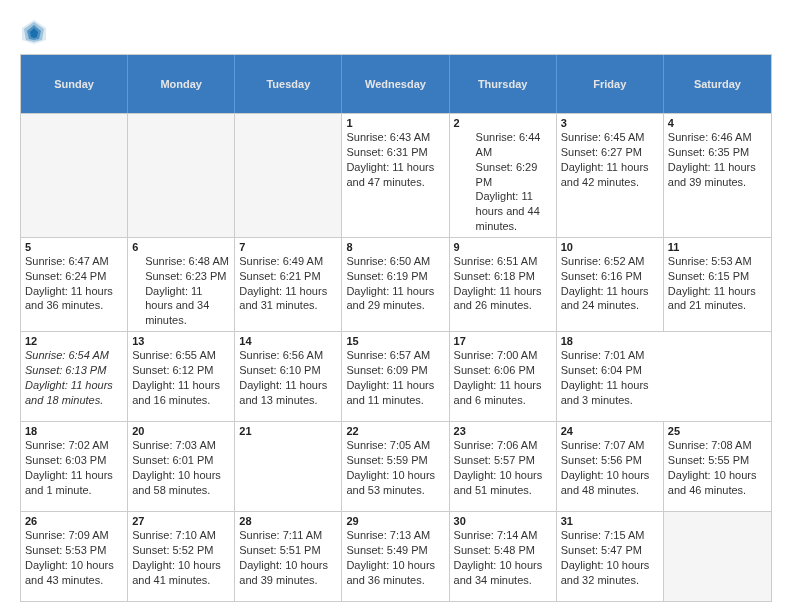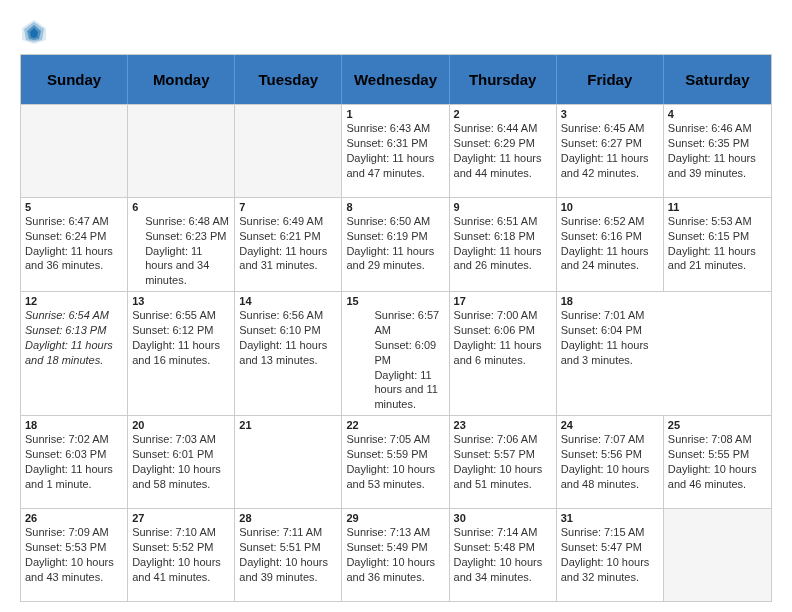--- a/index.html
+++ b/index.html
@@ -66,25 +66,25 @@
       display: flex;
       flex-direction: column;
       border: 1px solid #ccc;
     }
     .cal-header-row {
       display: grid;
       grid-template-columns: repeat(7, 1fr);
       background: #3a7abf;
     }
     .cal-header-cell {
-      color: #000000;
-      font-size: 15px;
+      color: #e5e5e5;
+      font-size: 11px;
       font-weight: bold;
       text-align: center;
-      padding: 16px 2px;
+      padding: 23px 2px;
       border-right: 1px solid #5a9adf;
     }
     .cal-header-cell:last-child { border-right: none; }
     .cal-body {
       display: flex;
       flex-direction: column;
       flex: 1;
     }
     .cal-row {
       display: grid;
@@ -154,21 +154,21 @@
           <div class="cal-cell empty"></div>
           <div class="cal-cell empty"></div>
           <div class="cal-cell">
             <div class="day-num">1</div>
             <div class="day-info" style="white-space: pre-line;">Sunrise: 6:43 AM
 Sunset: 6:31 PM
 Daylight: 11 hours and 47 minutes.</div>
           </div>
           <div class="cal-cell">
             <div class="day-num">2</div>
-            <div class="day-info" style="white-space: pre-line;">Sunrise: 6:44 AM
+            <div class="day-info" style="white-space: pre-line; margin-left: 22px;">Sunrise: 6:44 AM
 Sunset: 6:29 PM
 Daylight: 11 hours and 44 minutes.</div>
           </div>
           <div class="cal-cell">
             <div class="day-num">3</div>
             <div class="day-info" style="white-space: pre-line;">Sunrise: 6:45 AM
 Sunset: 6:27 PM
 Daylight: 11 hours and 42 minutes.</div>
           </div>
           <div class="cal-cell">
@@ -236,21 +236,21 @@
 Daylight: 11 hours and 16 minutes.</div>
           </div>
           <div class="cal-cell">
             <div class="day-num">14</div>
             <div class="day-info" style="white-space: pre-line;">Sunrise: 6:56 AM
 Sunset: 6:10 PM
 Daylight: 11 hours and 13 minutes.</div>
           </div>
           <div class="cal-cell">
             <div class="day-num">15</div>
-            <div class="day-info" style="white-space: pre-line; margin-left: 28px;">Sunrise: 6:57 AM
+            <div class="day-info" style="white-space: pre-line;">Sunrise: 6:57 AM
 Sunset: 6:09 PM
 Daylight: 11 hours and 11 minutes.</div>
           </div>
           <div class="cal-cell">
             <div class="day-num">17</div>
             <div class="day-info" style="white-space: pre-line;">Sunrise: 7:00 AM
 Sunset: 6:06 PM
 Daylight: 11 hours and 6 minutes.</div>
           </div>
           <div class="cal-cell">

